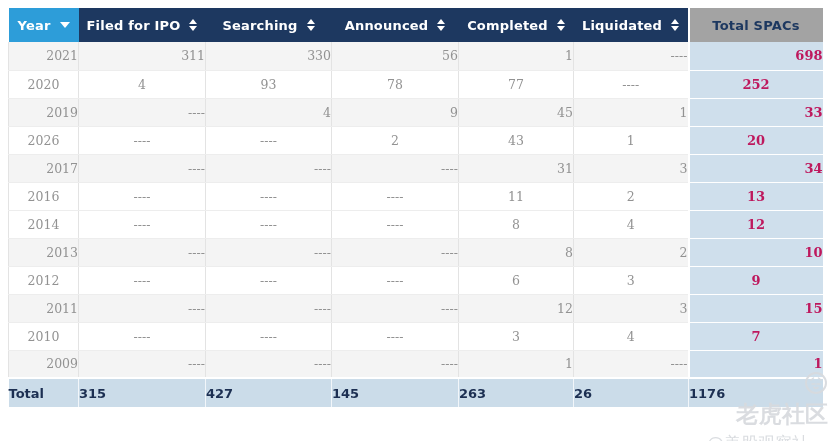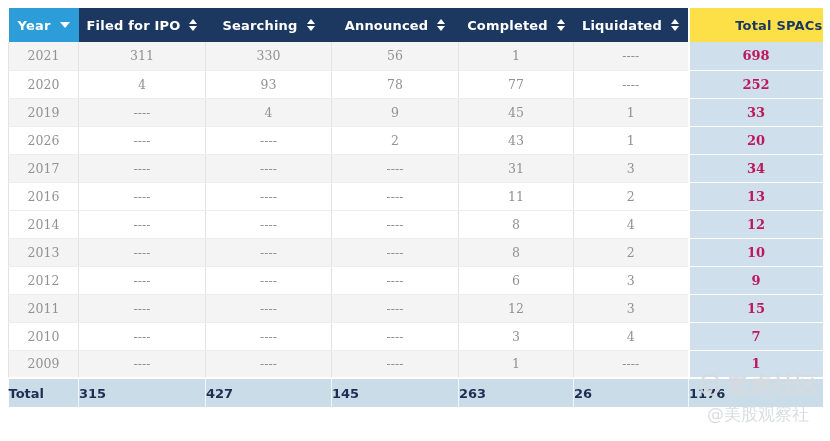--- a/index.html
+++ b/index.html
@@ -27,46 +27,45 @@
     font-weight: 700;
     color: #ffffff;
     background: #1d3860;
     text-align: center;
     vertical-align: middle;
     letter-spacing: 0.2px;
     cursor: pointer;
   }
   thead th.year-th { background: #2d9dd9; }
   thead th.totals-th {
-    background: #fde047;
+    background: #a3a3a3;
     color: #1d3860;
     border-left: 2px solid #ffffff;
     cursor: default;
-    text-align: right;
   }
   .th-inner { display: inline-flex; align-items: center; justify-content: center; gap: 9px; }
   
   .sort-both { display: inline-flex; flex-direction: column; gap: 2px; }
   .tri-up    { width: 0; height: 0; border-left: 4px solid transparent; border-right: 4px solid transparent; border-bottom: 5px solid #ffffff; }
   .tri-down  { width: 0; height: 0; border-left: 4px solid transparent; border-right: 4px solid transparent; border-top: 5px solid #ffffff; }
   .sort-desc { width: 0; height: 0; border-left: 5px solid transparent; border-right: 5px solid transparent; border-top: 6px solid #ffffff; display:inline-block; }
   
   tbody td {
     height: 28px;
     font-family: "DejaVu Serif", "Liberation Serif", serif;
     font-size: 12.5px;
     color: #929292;
     text-align: center;
     vertical-align: middle;
     background: #ffffff;
     border-right: 1px solid #e3e3e3;
     border-bottom: 1px solid #ededed;
   }
   tbody td:first-child { border-left: 1px solid #e3e3e3; }
-  tbody tr.odd td { background: #f4f4f4; }
+  tbody tr.odd td { background: #f4f4f4; text-align: right; }
   tbody td.total-col {
     background: #cfdfec !important;
     color: #be185d;
     font-weight: 700;
     font-size: 13px;
     border-left: 2px solid #ffffff;
     border-right: none;
     border-bottom: 1px solid #ffffff;
   }
   
@@ -88,27 +87,28 @@
     left: 688px;
     top: 371px;
     width: 140px;
     color: #d7dade;
     opacity: 0.92;
     pointer-events: none;
     text-align: center;
   }
   .wm-line1 {
     display: flex;
-    align-items: center;
+    align-items: flex-end;
     justify-content: center;
     gap: 5px;
     font-size: 23px;
     font-weight: 700;
     line-height: 28px;
     white-space: nowrap;
+    flex-direction: column;
   }
   .wm-line2 {
     font-size: 17px;
     font-weight: 400;
     line-height: 24px;
     margin-top: 3px;
     white-space: nowrap;
   }
 </style>
 </head>

